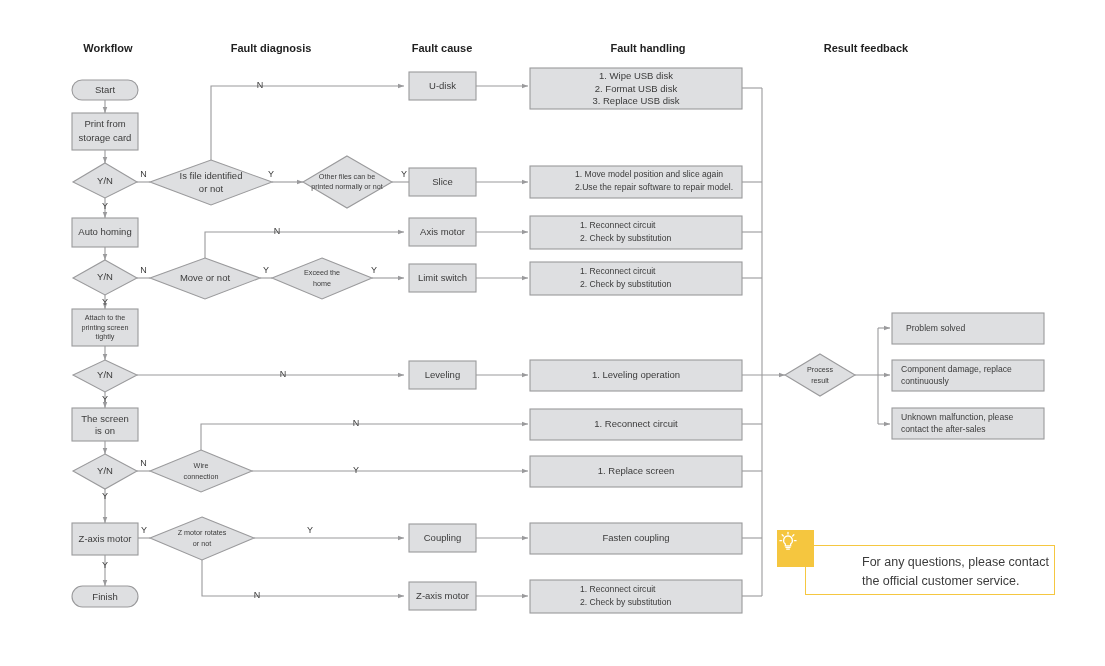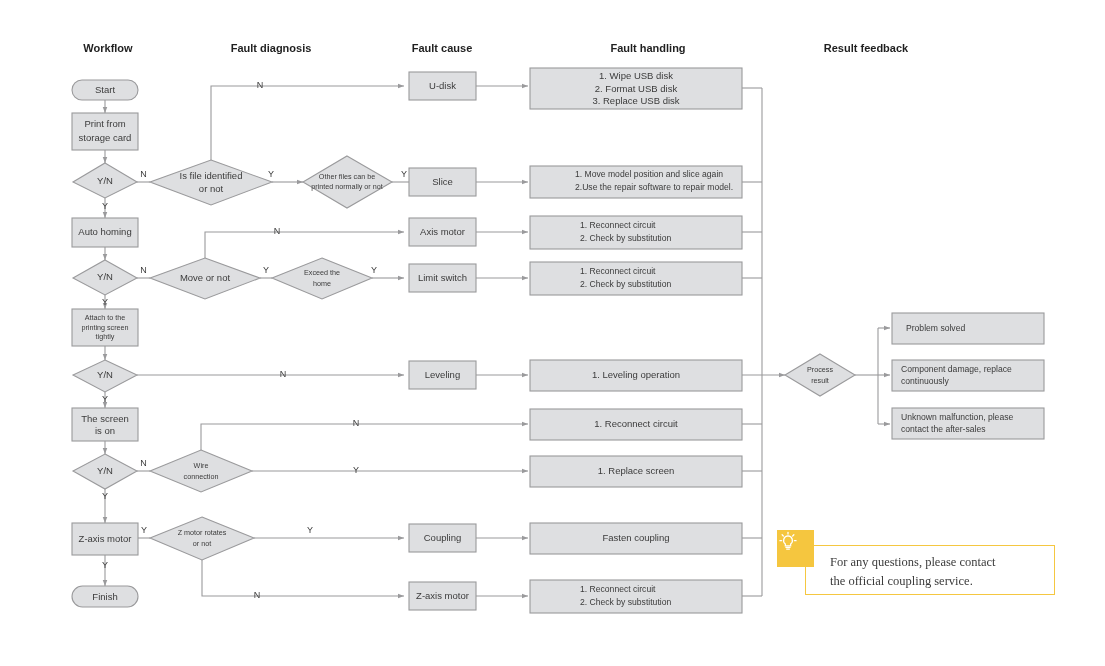--- a/index.html
+++ b/index.html
@@ -273,18 +273,18 @@
         <path d="M5.6 5.2 L6.9 6.5"></path>
         <path d="M18.4 5.2 L17.1 6.5"></path>
         <path d="M3.2 11.6 L5 11.6"></path>
         <path d="M20.8 11.6 L19 11.6"></path>
         <path d="M12 6.4 A5 5 0 0 1 14.9 15.3 L14.9 17.2 L9.1 17.2 L9.1 15.3 A5 5 0 0 1 12 6.4 Z"></path>
         <path d="M9.8 19 L14.2 19"></path>
         <path d="M10.5 20.8 L13.5 20.8"></path>
       </g>
     </svg>
   </div>
-  <div class="notetext" style="left:830px;top:553px;width:215px;font-family:Liberation Serif, serif;">
+  <div class="notetext" style="left:862px;top:553px;width:215px;">
     <div>For any questions, please contact</div>
-    <div>the official coupling service.</div>
+    <div>the official customer service.</div>
   </div>
 
 </div>
 
 </body></html>

